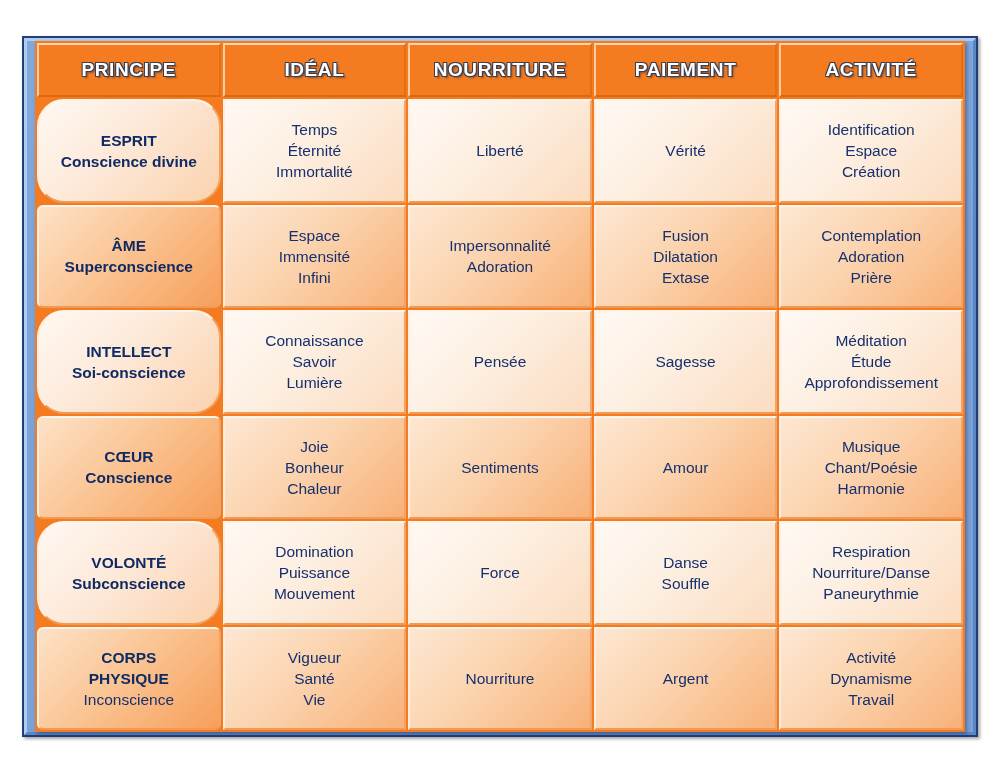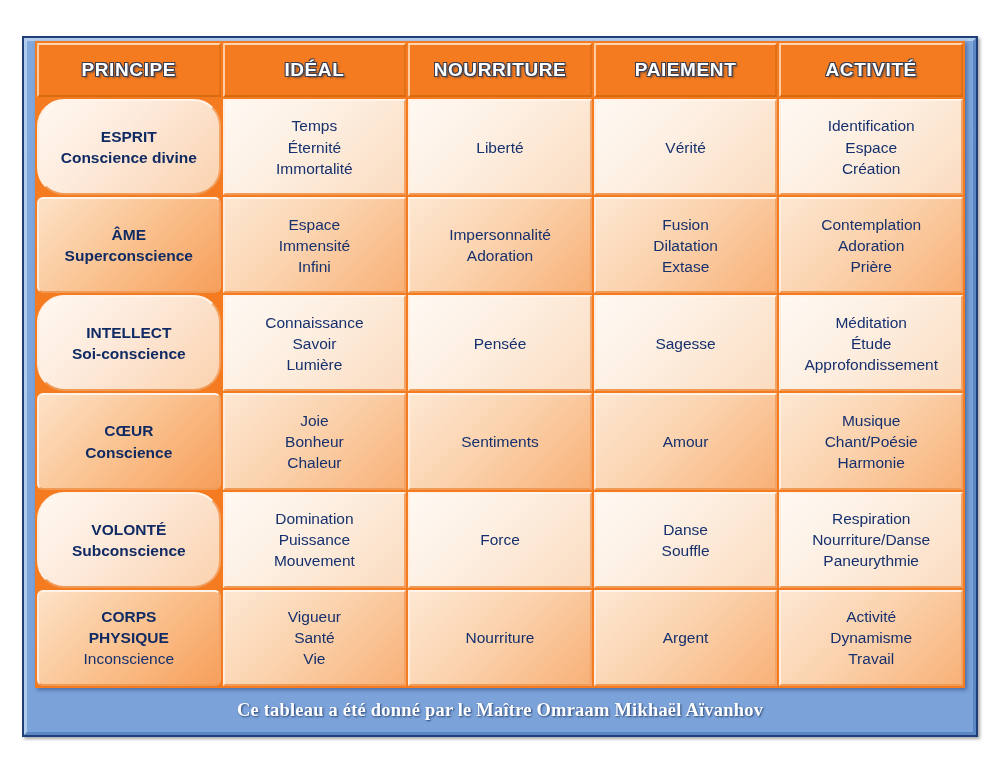--- a/index.html
+++ b/index.html
@@ -326,18 +326,15 @@
               <td class="cell">
                 <span class="cell-line">Activité</span>
                 <span class="cell-line">Dynamisme</span>
                 <span class="cell-line">Travail</span>
               </td>
             </tr>
           </tbody>
       </table>
     </div>
 
-    <div id="caption-bar">
-      <div id="caption-text">Ce tableau a été donné par le Maître Omraam Mikhaël Aïvanhov</div>
-    </div>
 
   </div>
 </div>
 
 </body></html>

